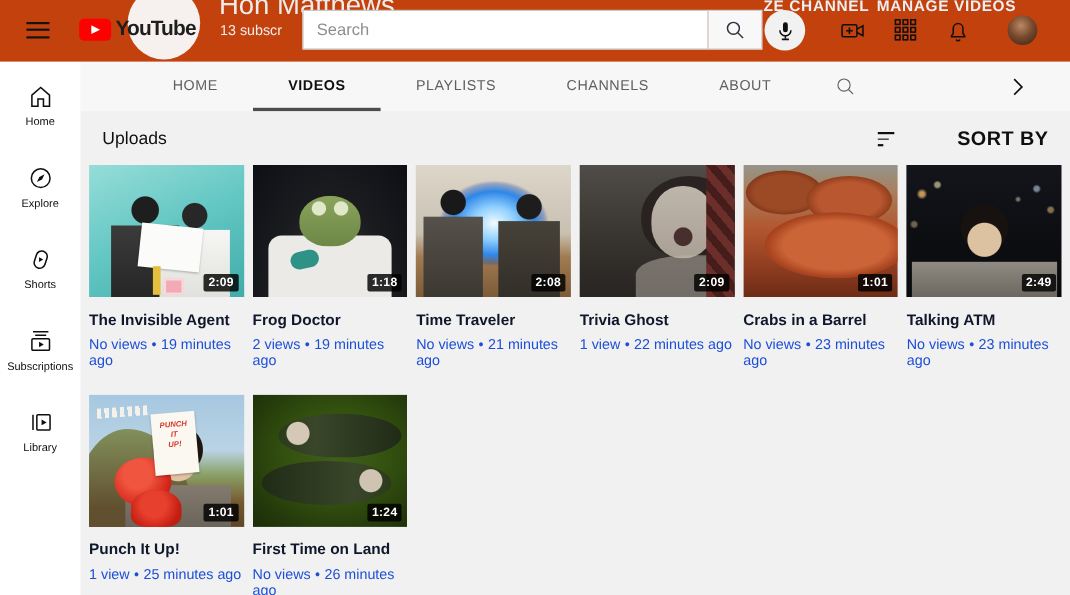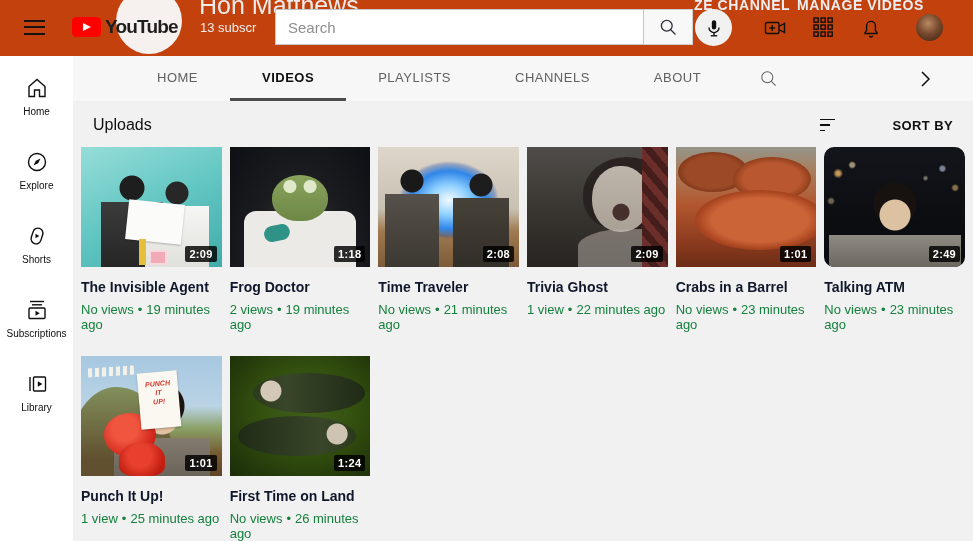--- a/index.html
+++ b/index.html
@@ -46,34 +46,34 @@
   .tabstrip { height:45px; background:#f7f7f7; display:flex; align-items:stretch; padding-left:52px; }
   .tab { font-size:13px; letter-spacing:.5px; font-weight:500; color:#606060; padding:0 32px;
     display:flex; align-items:center; cursor:pointer; border-bottom:3px solid transparent; }
   .tab.active { color:#0f0f0f; border-bottom-color:#4d4d4d; font-weight:700; }
   .tab-search { display:flex; align-items:center; padding:0 26px; cursor:pointer; }
   .tab-chevron { margin-left:auto; display:flex; align-items:center; padding:0 42px 0 12px; cursor:pointer; }
 
   .uploads-bar { display:flex; align-items:center; justify-content:space-between; padding:15px 20px 13px; }
   .uploads-title { font-size:16px; color:#0f0f0f; }
   .sortby { display:flex; align-items:center; gap:9px; cursor:pointer; }
-  .sortby-label { font-size:13px; font-weight:600; letter-spacing:.4px; color:#0f0f0f;margin-left:45px; }
+  .sortby-label { font-size:18px; font-weight:600; letter-spacing:.4px; color:#0f0f0f;margin-left:45px; }
   .sort-icon { width:18px; height:13px; position:relative; }
   .sort-icon i { position:absolute; left:0; height:1.8px; background:#0f0f0f; display:block; }
   .sort-icon i:nth-child(1){ top:0; width:15px; } .sort-icon i:nth-child(2){ top:5.5px; width:10px; }
   .sort-icon i:nth-child(3){ top:11px; width:5px; }
 
   .grid { display:grid; grid-template-columns:repeat(6,1fr); column-gap:8px; row-gap:24px; padding:0 8px 18px; }
   .card { cursor:pointer; }
   .thumb { position:relative; width:100%; height:120px; overflow:hidden; }
   .art { position:absolute; }
   .duration { position:absolute; right:5px; bottom:5px; background:rgba(0,0,0,0.82); color:#fff;
     font-size:11px; font-weight:bold; padding:2px 4px; border-radius:2px; letter-spacing:.3px; }
   .v-title { margin-top:12px; font-size:14px; font-weight:700; color:#0f172a; }
-  .v-meta { margin-top:7px; font-size:13px; color:#15803d; }
+  .v-meta { margin-top:7px; font-size:13px; color:#1d4ed8; }
   .v-meta .dot { margin:0 4px; }
 
   
   .thumb-v1 { background:linear-gradient(155deg,#96ddd9 0%,#62c6c2 50%,#41acaa 100%); }
   .t1-p1 { left:14%; bottom:0; width:62px; height:92px;
     background:radial-gradient(circle at 50% 13px,#1e1e1e 12px,transparent 13px),linear-gradient(#3b3b3b,#262626);
     background-size:100% 100%,100% calc(100% - 27px); background-position:0 0,0 27px; background-repeat:no-repeat; }
   .t1-p2 { right:9%; bottom:0; width:64px; height:86px;
     background:radial-gradient(circle at 50% 12px,#272727 11px,transparent 12px),linear-gradient(#f6f6f4,#e0e0dc);
     background-size:100% 100%,100% calc(100% - 25px); background-position:0 0,0 25px; background-repeat:no-repeat; }
@@ -114,21 +114,21 @@
   .t5-c3 { left:2%; top:4%; width:70px; height:40px; border-radius:50%;
     background:radial-gradient(ellipse at center,#9c4a26 0 55%,#7e3418 75%); }
 
   .thumb-v6 { background:
     radial-gradient(circle at 10% 22%, rgba(255,195,110,.75) 2px, transparent 5px),
     radial-gradient(circle at 20% 15%, rgba(255,230,180,.6) 2px, transparent 4px),
     radial-gradient(circle at 84% 18%, rgba(210,225,255,.55) 2px, transparent 4px),
     radial-gradient(circle at 72% 26%, rgba(255,240,210,.45) 1px, transparent 3px),
     radial-gradient(circle at 93% 34%, rgba(255,205,130,.5) 2px, transparent 4px),
     radial-gradient(circle at 5% 45%, rgba(255,225,170,.4) 2px, transparent 4px),
-    linear-gradient(180deg,#13151b 0%,#0c0e12 55%,#090a0d 100%); border-radius: 10px; }
+    linear-gradient(180deg,#13151b 0%,#0c0e12 55%,#090a0d 100%); }
   .t6-p { left:50%; bottom:0; width:132px; height:88px; transform:translateX(-50%);
     background:radial-gradient(circle at 50% 36px,#ddc2a2 15px,transparent 16px),
                radial-gradient(circle at 50% 25px,#171210 21px,transparent 22px),
                linear-gradient(#908b82,#6c675f);
     background-size:100% 100%,100% 100%,100% calc(100% - 56px); background-position:0 0,0 0,0 56px; background-repeat:no-repeat; }
 
   .thumb-v7 { background:linear-gradient(180deg,#a6c8e0 0%,#bad3e5 42%,#8ba269 60%,#74582f 82%,#604526 100%); }
   .t7-hill { left:-8%; top:26%; width:75%; height:85%; border-radius:55% 70% 0 0/80% 100% 0 0;
     background:linear-gradient(180deg,#82905c 0%,#61502f 70%); }
   .t7-hw { left:5%; top:9%; width:46px; height:9px; transform:rotate(-4deg);

